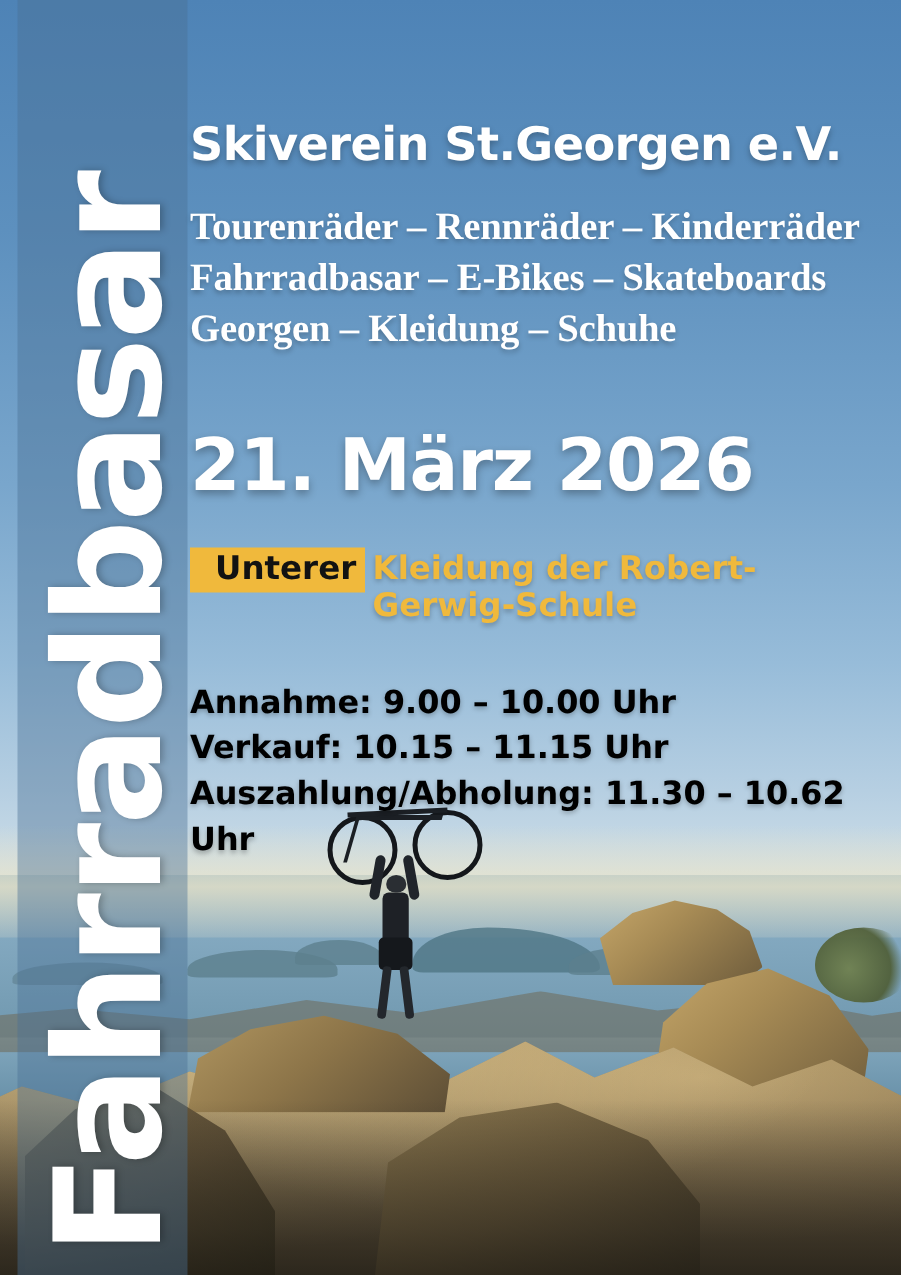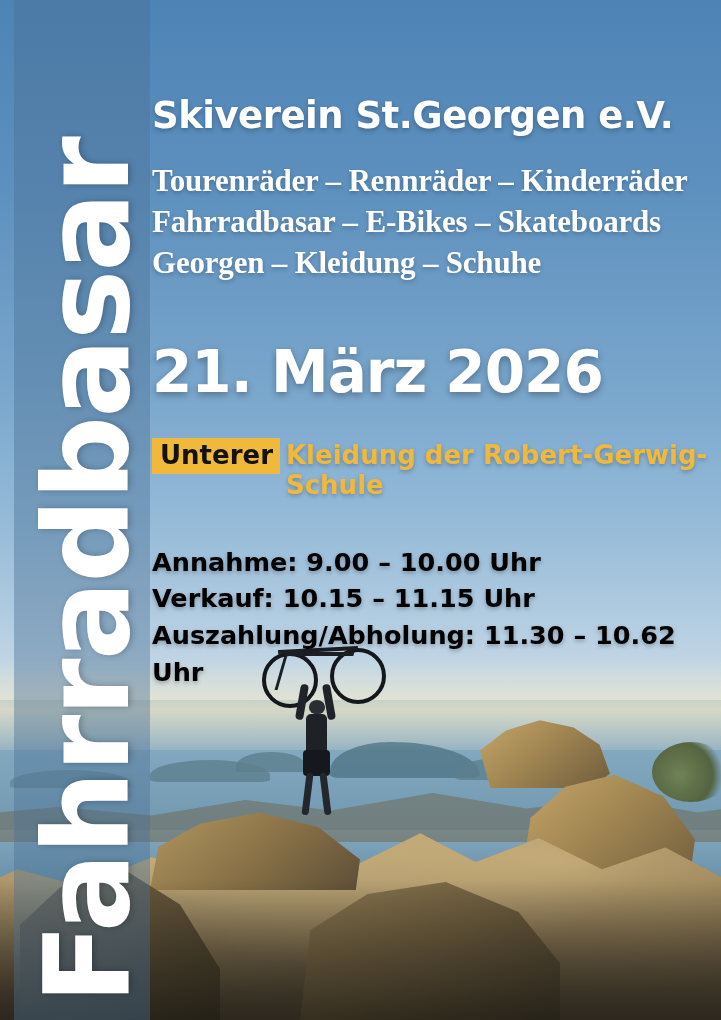--- a/index.html
+++ b/index.html
@@ -223,21 +223,21 @@
     gap: 6px;
     font-family: "DejaVu Sans", sans-serif;
     font-weight: bold;
     font-size: 26px;
     color: #f0b93c;
     text-shadow: 0 2px 4px rgba(0,0,0,.25);
   }
   .venue-hl {
     background: #f0b93c;
     color: #121212;
-    padding: 2px 7px 4px 8px;
+    padding: 2px 7px 4px 20px;
     text-shadow: none;
   }
   .times {
     margin-top: 44px;
     font-family: "DejaVu Sans", sans-serif;
     font-weight: bold;
     font-size: 25.5px;
     line-height: 1.44;
     color: #000000;
     text-shadow: 0 2px 4px rgba(0,0,0,.28);

